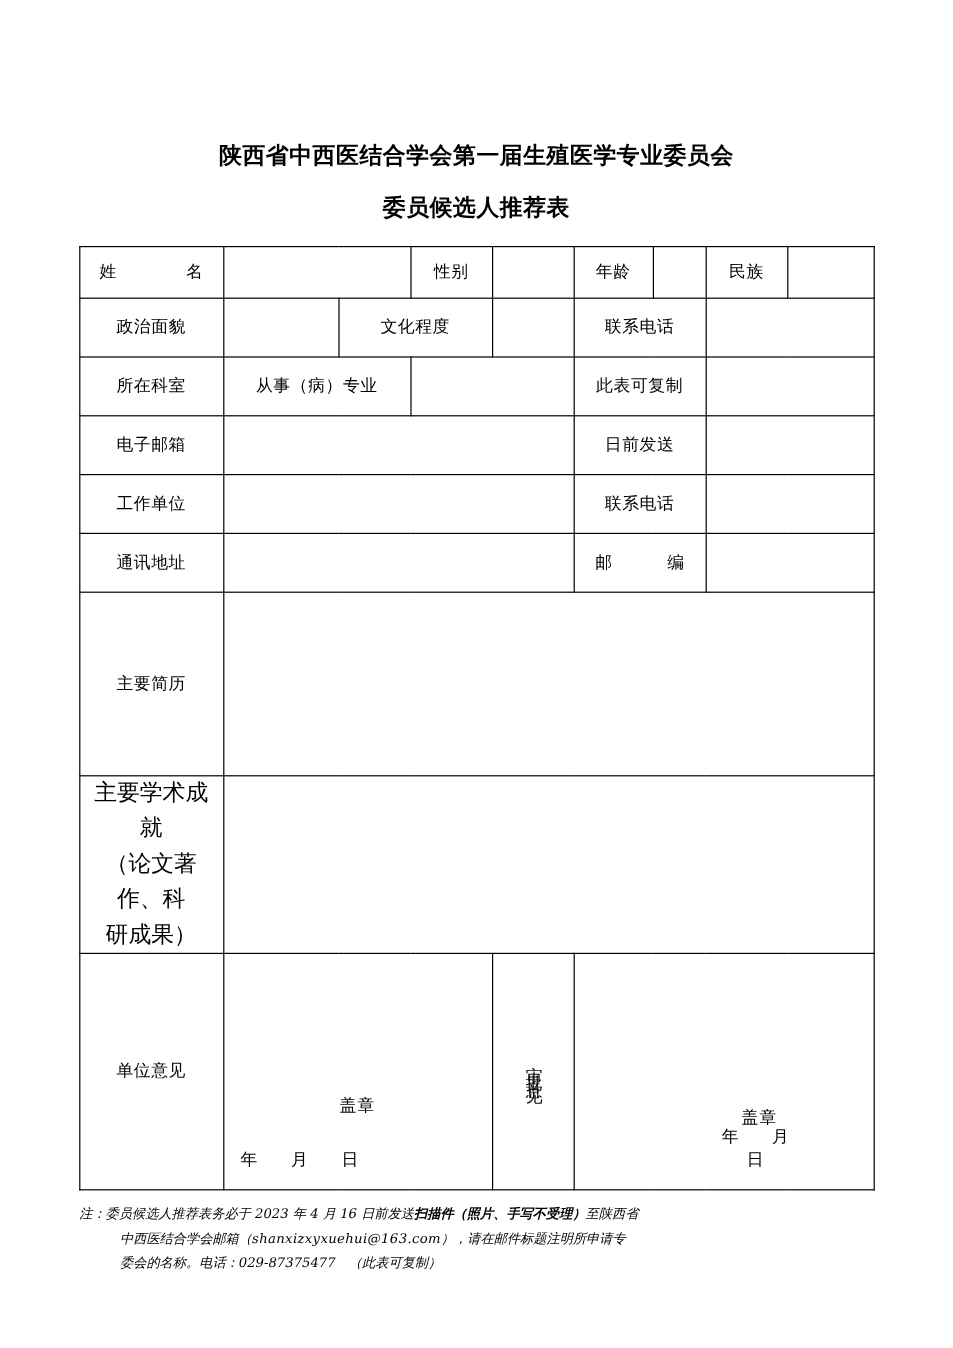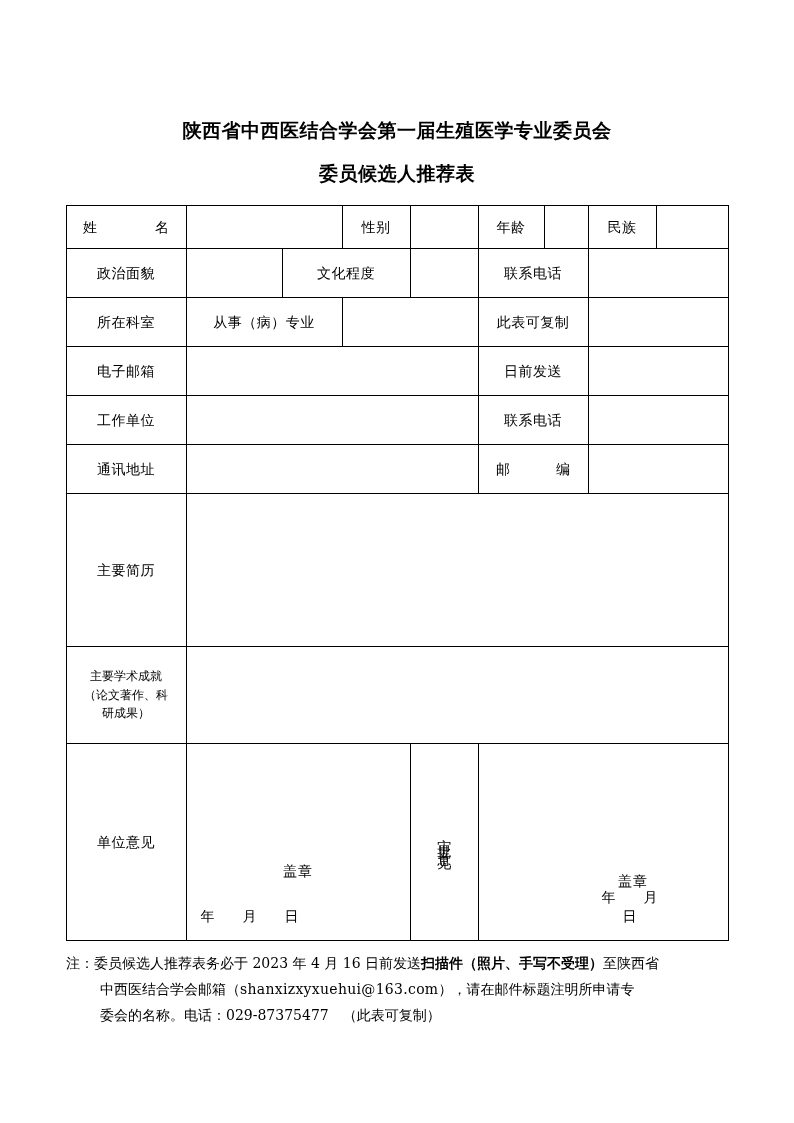--- a/index.html
+++ b/index.html
@@ -101,30 +101,31 @@
   }
   .date-2 {
     position: absolute;
     left: 62%;
     transform: translateX(-50%);
     bottom: 14px;
     font-size: 14px;
     letter-spacing: 7px;
   }
   .multi-label {
-    font-size: 12px;
+    font-size: 19px;
     line-height: 1.55;
     padding: 0 8px;
   }
   .footnote {
     width: 662px;
     margin: 10px auto 4px auto;
-    font-size: 14px;
+    font-size: 11px;
     line-height: 1.85;
     font-family: "DejaVu Serif", "Liberation Serif", serif;
+    font-style: italic;
   }
   .footnote .fn-line {
     white-space: nowrap;
   }
   .footnote .fn-line.indent {
     padding-left: 34px;
   }
   .bold-inline { font-weight: bold; }
   .mono-mail { font-family: "DejaVu Serif", "Liberation Serif", serif; letter-spacing: 0.3px; }
 </style>

